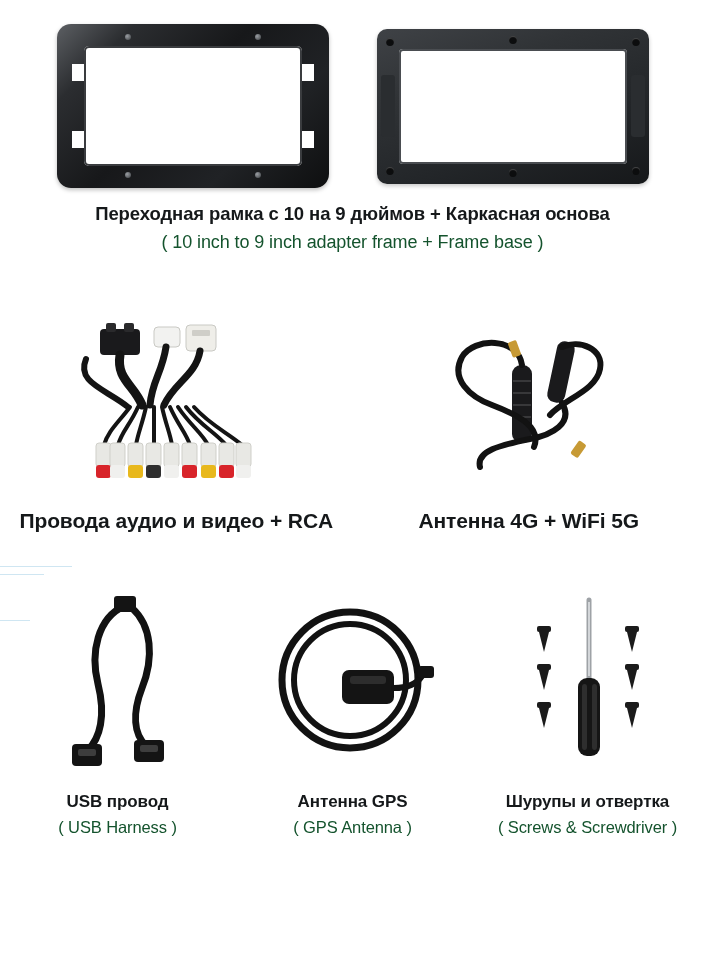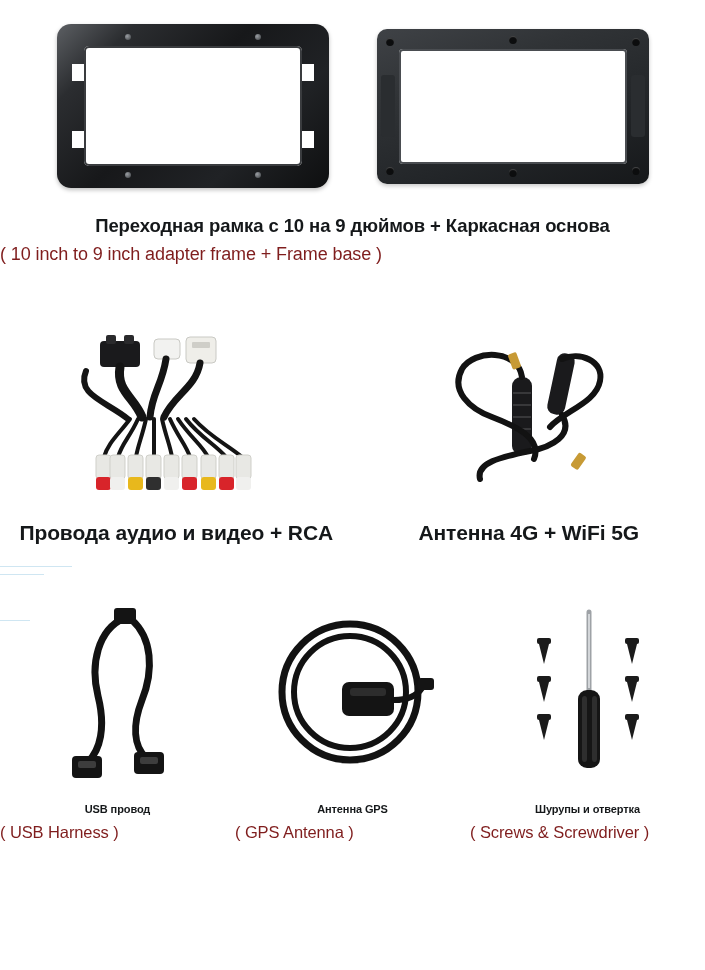--- a/index.html
+++ b/index.html
@@ -33,22 +33,22 @@
     font-size: 18.5px;
     font-weight: bold;
     text-align: center;
     color: #15181a;
     letter-spacing: -0.1px;
     line-height: 1.25;
   }
   .caption-en {
     font-size: 18px;
     font-weight: normal;
-    text-align: left;
-    color: #7f1d1d;
+    text-align: center;
+    color: #14532d;
     letter-spacing: -0.1px;
     line-height: 1.3;
     margin-top: 6px;
   }
 
   
   .frames-row {
     display: flex;
     justify-content: center;
     align-items: center;
@@ -134,21 +134,21 @@
     background: #0c0d0e;
     box-shadow: inset 0 1px 1px rgba(255,255,255,0.25);
   }
   .frame-b .h1 { left: 9px;  top: 9px; }
   .frame-b .h2 { right: 9px; top: 9px; }
   .frame-b .h3 { left: 9px;  bottom: 9px; }
   .frame-b .h4 { right: 9px; bottom: 9px; }
   .frame-b .h5 { left: 50%; top: 7px; margin-left: -4px; }
   .frame-b .h6 { left: 50%; bottom: 7px; margin-left: -4px; }
 
-  .sec1-captions { margin-top: 24px; }
+  .sec1-captions { margin-top: 12px; }
 
   
   .two-col {
     display: flex;
     margin-top: 64px;
   }
   .col { flex: 1; }
   .art {
     height: 175px;
     display: flex;
@@ -159,21 +159,21 @@
   .art-caption { margin-top: 14px; }
   .col .caption-ru { font-size: 21px; }
   .col .caption-en { font-size: 16.5px; margin-top: 5px; }
 
   
   .three-col {
     display: flex;
     margin-top: 58px;
   }
   .three-col .art { height: 185px; }
-  .three-col .caption-ru { font-size: 11px; }
+  .three-col .caption-ru { font-size: 17px; }
   .three-col .caption-en { font-size: 16.5px; margin-top: 5px; }
 
   
   .hairline {
     position: absolute;
     height: 1px;
     background: #cfe6f2;
   }
   .hl1 { left: 0;   top: 566px; width: 72px; }
   .hl2 { left: 0;   top: 574px; width: 44px; }

